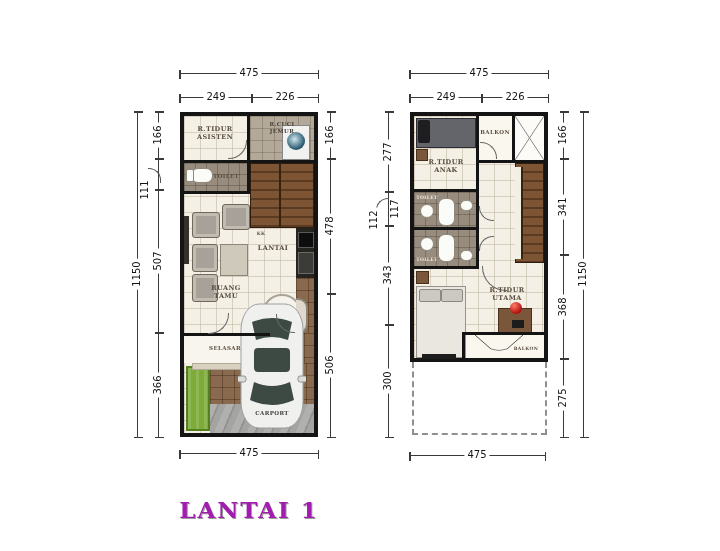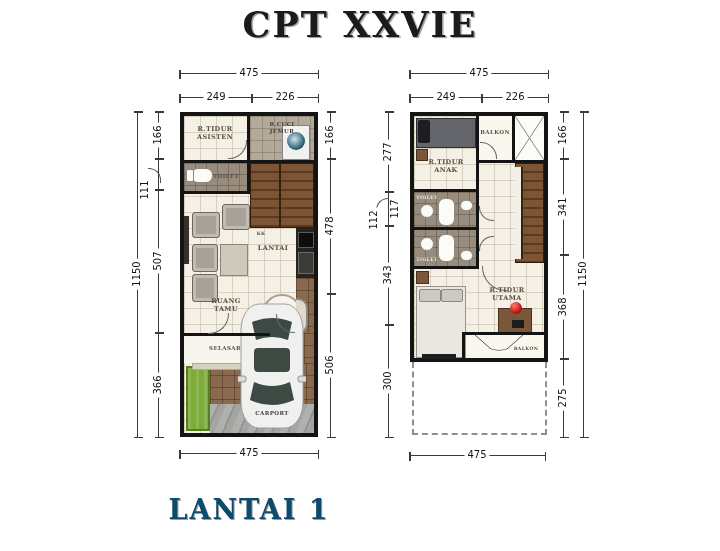--- a/index.html
+++ b/index.html
@@ -50,29 +50,28 @@
   .pillow-dark{position:absolute;background:#1e1e21;border-radius:2px;z-index:3;}
   .bed-light{position:absolute;background:#e9e7e0;border:1px solid #97938a;z-index:2;}
   .pillow-light{position:absolute;background:#ccc9c2;border:1px solid #8b887f;border-radius:2px;z-index:3;}
   .lamp-red{position:absolute;background:radial-gradient(circle at 35% 30%,#ff7a66,#b20f0f 70%);border-radius:50%;z-index:4;}
   .washer{position:absolute;background:#f1f1ef;border:1px solid #84878a;z-index:2;}
   .drum{width:18px;height:18px;margin:6px auto 0;border-radius:50%;
         background:radial-gradient(circle at 42% 40%,#cfe6ee,#1d4f66 72%);}
   .arc{position:absolute;z-index:3;}
   .leader{position:absolute;z-index:5;}
   .floorname{position:absolute;transform:translate(-50%,-50%);font-family:"DejaVu Serif",serif;
-        font-weight:bold;font-size:27px;letter-spacing:2px;color:#0c4a6e;
+        font-weight:bold;font-size:23px;letter-spacing:2px;color:#a21caf;
         text-shadow:1px 1px 0 #9c9c9c;white-space:nowrap;}
 </style>
 </head>
 <body>
 
 <div class="canvas">
 
-  <div class="ttl" style="left:360px;top:24px;font-size:35px;letter-spacing:2px;">CPT XXVIE</div>
 
   <div class="dl-h" style="left:180px;top:73px;width:138px;"></div>
   <div class="dlab" style="left:249px;top:73px;">475</div>
   <div class="dl-h" style="left:180px;top:97px;width:72px;"></div>
   <div class="dlab" style="left:216px;top:97px;">249</div>
   <div class="dl-h" style="left:252px;top:97px;width:66px;"></div>
   <div class="dlab" style="left:285px;top:97px;">226</div>
 
   <div class="dl-v" style="left:137px;top:112px;height:325px;"></div>
   <div class="dlab v" style="left:137px;top:274px;">1150</div>
@@ -126,21 +125,21 @@
     <div class="abs" style="left:114px;top:136px;width:14px;height:20px;background:#3b3b38;border:1px solid #6a6a66;z-index:2;"></div>
     <div class="rlab xxs" style="left:77px;top:118px;">KK</div>
     <div class="rlab" style="left:89px;top:132px;">LANTAI</div>
 
     <div class="abs" style="left:0;top:100px;width:5px;height:48px;background:#35302a;z-index:2;"></div>
     <div class="chair" style="left:8px;top:96px;width:26px;height:24px;"></div>
     <div class="chair" style="left:38px;top:88px;width:26px;height:24px;"></div>
     <div class="chair" style="left:8px;top:128px;width:24px;height:26px;"></div>
     <div class="chair" style="left:8px;top:158px;width:24px;height:26px;"></div>
     <div class="tbl" style="left:36px;top:128px;width:26px;height:30px;"></div>
-    <div class="rlab" style="left:42px;top:189px;">RUANG
+    <div class="rlab" style="left:42px;top:176px;">RUANG
 TAMU</div>
     <div class="round-table" style="left:78px;top:178px;width:40px;height:40px;"></div>
     <div class="abs" style="left:112px;top:182px;width:10px;height:32px;border:2px solid #8d8578;border-left:none;border-radius:0 10px 10px 0;background:#ded9cc;z-index:2;"></div>
 
     <div class="abs tile-brown" style="left:112px;top:162px;width:18px;height:55px;"></div>
     <div class="arc" style="left:92px;top:198px;width:18px;height:18px;border-left:1px solid #666;border-bottom:1px solid #666;border-bottom-left-radius:18px;"></div>
 
     <div class="wl" style="left:0;top:217px;width:86px;height:3px;"></div>
     <div class="arc" style="left:24px;top:197px;width:20px;height:20px;border-right:1px solid #666;border-bottom:1px solid #666;border-bottom-right-radius:20px;"></div>
     <div class="abs" style="left:0;top:220px;width:84px;height:27px;background:#f8f5ee;z-index:1;"></div>

